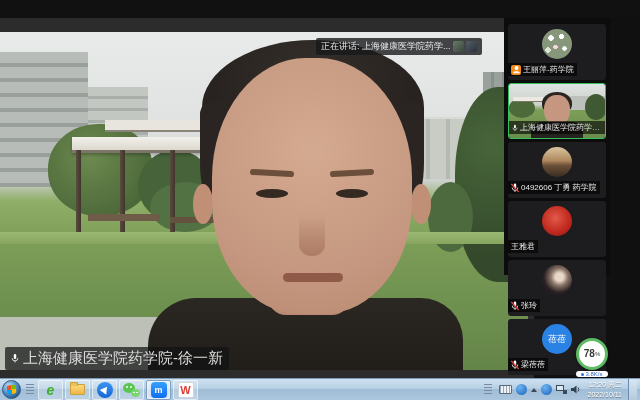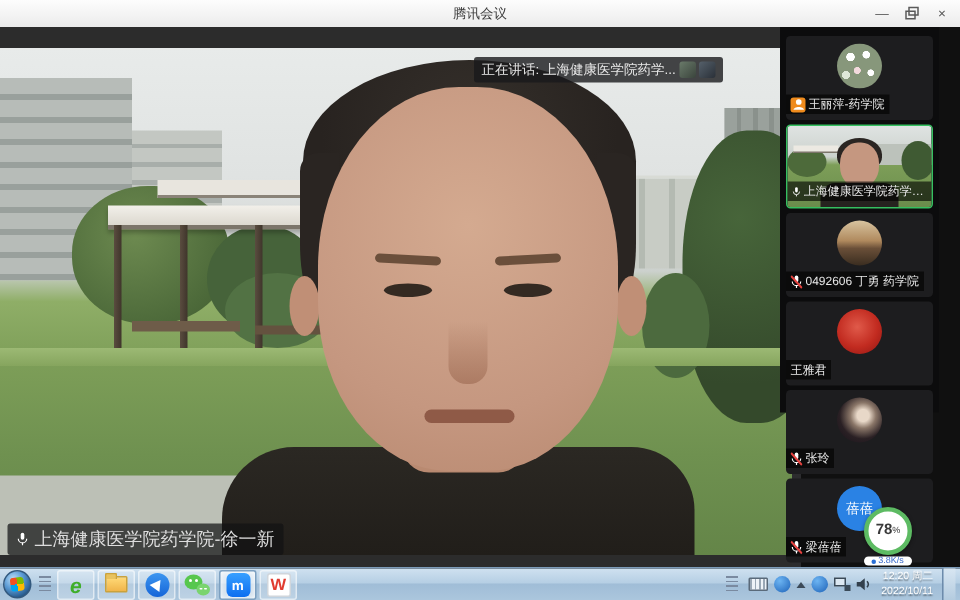--- a/index.html
+++ b/index.html
@@ -64,26 +64,26 @@
   .nose{left:299px;top:172px;width:26px;height:52px;border-radius:0 0 12px 12px;
     background:linear-gradient(180deg,rgba(185,138,113,0) 20%,rgba(150,98,74,.55));}
   .mouth{left:283px;top:241px;width:60px;height:9px;background:#8f5a47;border-radius:5px;}
 
   .speaking-pill{position:absolute;left:316px;top:20px;z-index:5;display:flex;align-items:center;gap:2px;
     background:rgba(25,25,28,.8);color:#e8e8e8;font-size:9px;padding:2px 5px;border-radius:2px;white-space:nowrap;}
   .mini-av{width:11px;height:11px;border-radius:2px;display:inline-block;}
   .mini-av.a{background:linear-gradient(135deg,#6a7a6a,#3a443c);}
   .mini-av.b{background:linear-gradient(135deg,#55606a,#2a3038);}
   .name-tag{position:absolute;left:5px;bottom:8px;z-index:5;display:flex;align-items:center;gap:4px;
-    background:rgba(18,18,20,.72);color:#ddd;font-size:12px;padding:2px 6px;border-radius:2px;white-space:nowrap;}
+    background:rgba(18,18,20,.72);color:#ddd;font-size:15px;padding:2px 6px;border-radius:2px;white-space:nowrap;}
 
   .divider{position:absolute;left:528px;top:0;width:6px;height:360px;background:#2c2c2e;}
 
   
-  .sidebar{position:absolute;left:520px;top:0;width:106px;height:257px;background:#0c0c0d;padding-top:6px;box-sizing:border-box;}
+  .sidebar{position:absolute;left:504px;top:0;width:106px;height:257px;background:#0c0c0d;padding-top:6px;box-sizing:border-box;}
   .tile{position:relative;width:98px;height:56px;margin:0 auto 3px auto;background:#1d1d1f;border-radius:3px;overflow:hidden;}
   .tile.speaking{border:1px solid #35c060;width:96px;height:54px;}
   .avatar{position:absolute;left:34px;top:5px;width:30px;height:30px;border-radius:50%;}
   .av1{background:radial-gradient(circle at 30% 30%,#fff 0 9%,transparent 10%),
        radial-gradient(circle at 65% 25%,#fff 0 8%,transparent 9%),
        radial-gradient(circle at 45% 60%,#f3d9dd 0 9%,transparent 10%),
        radial-gradient(circle at 75% 65%,#fff 0 7%,transparent 8%),
        radial-gradient(circle at 20% 70%,#dfe8d8 0 8%,transparent 9%),
        #87977b;}
   .av3{background:linear-gradient(180deg,#d8c4a0 0%,#b08a5e 45%,#6a4f38 62%,#3a2d20 100%);}
@@ -160,33 +160,20 @@
   .net-icon .mon{position:absolute;left:0;top:0;width:8px;height:6px;background:#dce8f2;border:1px solid #3a4a58;box-sizing:border-box;}
   .net-icon .plug{position:absolute;right:0;bottom:0;width:4px;height:4px;background:#3a4a58;}
   .clock{text-align:right;font-size:7px;line-height:1.35;color:#fff;text-shadow:0 1px 1px rgba(0,0,0,.45);margin:0 2px;}
   .show-desktop{width:8px;height:22px;border-left:1px solid #6d8bab;background:linear-gradient(180deg,#d8e6f2,#b2cade);}
 </style>
 </head>
 <body>
 
 <div class="screen">
 
-  <div class="titlebar">
-    <span class="title">腾讯会议</span>
-    <div class="win-controls">
-      <span class="win-btn">—</span>
-      <span class="win-btn">
-        <svg class="restore-svg" width="11" height="10" viewBox="0 0 11 10">
-          <rect x="3" y="1" width="6" height="5"></rect>
-            <rect x="1" y="3.5" width="6" height="5"></rect>
-        </svg>
-      </span>
-      <span class="win-btn">×</span>
-    </div>
-  </div>
 
   <div class="content">
 
     <div class="main-video">
       <div class="scene">
         <div class="b-left"></div>
         <div class="b-left2"></div>
         <div class="b-mid"></div>
         <div class="b-right"></div>
         <div class="tree1"></div>

